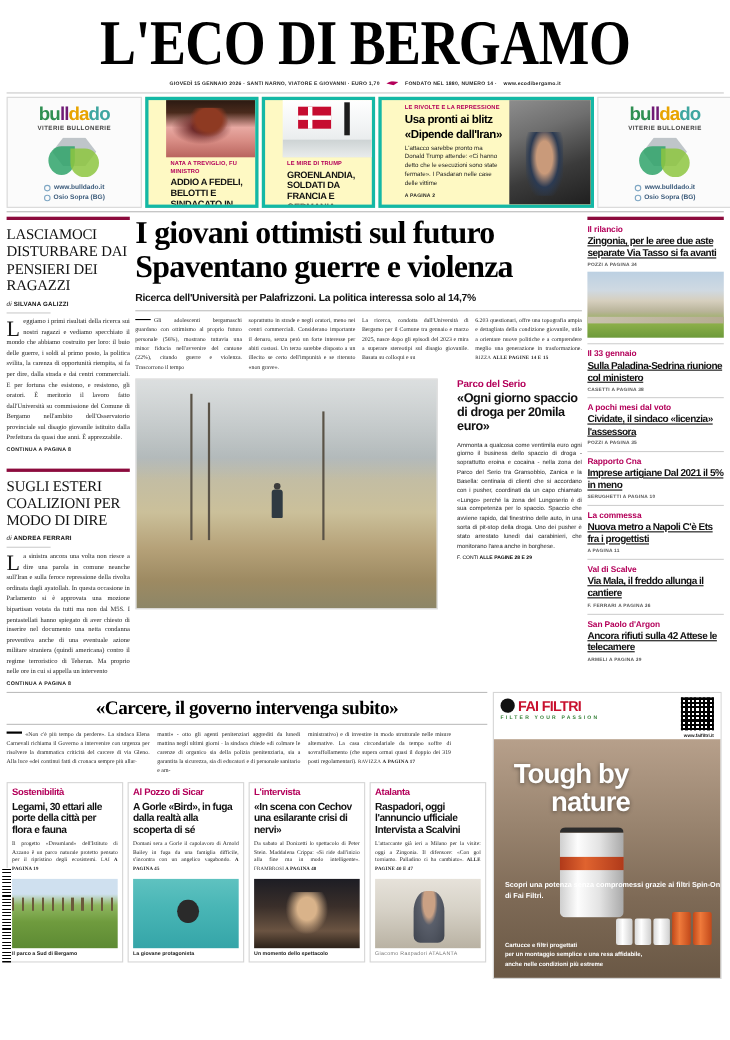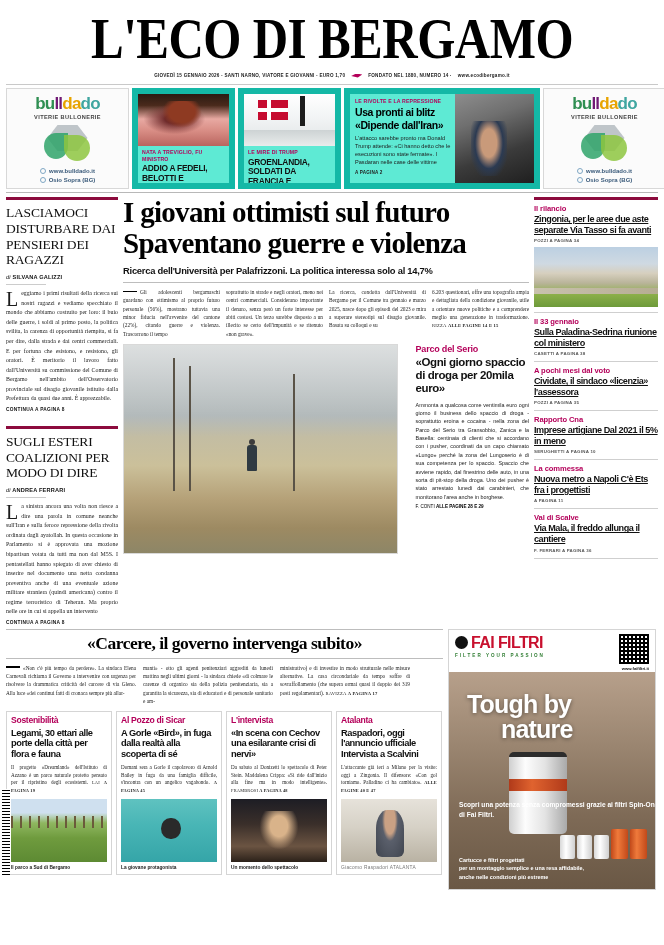--- a/index.html
+++ b/index.html
@@ -73,21 +73,21 @@
     position:absolute; left:2px; top:10px; width:24px; height:26px;
     border-radius: 50% 0 50% 50%; background:#2fa36a; opacity:.85;
   }
   .bd-mark .leaf2 {
     position:absolute; left:22px; top:12px; width:26px; height:26px;
     border-radius: 0 50% 50% 50%; background:#8dc63f; opacity:.85;
   }
   .bd-line { font-size:6px; color:#3a5a7a; font-weight:700; margin-top:3px; display:flex; gap:3px; align-items:center;}
   .bd-dot { width:6px;height:6px;border-radius:50%;border:1px solid #7fa7c4; display:inline-block;}
 
-  .news-card { border:6px solid #14b8a6; background:#5eead4; flex:none; overflow:hidden;}
+  .news-card { border:3px solid #14b8a6; background:#fef9c3; flex:none; overflow:hidden;padding-left:16px;}
   .news-card.c2 { width: 103px; }
   .news-card.c3 { width: 103px; }
   .news-card.big { width: 196px; display:flex; }
   .nc-photo { height: 52px; width:100%; position:relative; overflow:hidden; }
   .nc-body { padding: 3px 4px 2px; }
   .kicker { color:#b4005a; font-weight:800; font-size:5.2px; letter-spacing:0.15px; text-transform:uppercase; line-height:1.25;}
   .nc-head { font-weight:700; font-size:8.4px; line-height:1.18; color:#111; margin-top:2px; letter-spacing:-0.25px;}
   .nc-ref { font-weight:800; font-size:4.6px; color:#222; margin-top:3px; letter-spacing:0.2px;}
   .nc-deck { font-size:5.6px; line-height:1.42; color:#1c1c1c; margin-top:3px;}
 
@@ -225,21 +225,21 @@
   .ph-portrait { background:linear-gradient(180deg,#e6e2da 0%,#d6d1c6 45%,#b9b2a3 100%);}
   .ph-portrait:after{content:"";position:absolute;left:36%;top:18%;width:30%;height:74%;
     background:radial-gradient(ellipse at 50% 22%,#caa184 0 26%,#5a5f6b 40%,#3f444e 100%);
     border-radius:40% 40% 6px 6px;}
 
   
   .adbig { width:208px; flex:none; border:1px solid #d5d5d5; position:relative; overflow:hidden;
     height:261px;
     background:linear-gradient(180deg,#fff 0 16%,#b7a08b 16%,#9a8570 45%,#7e6a56 72%,#6a5845 100%);}
   .adbig-top { height:42px; background:#fff; display:flex; align-items:flex-start; justify-content:space-between; padding:4px 6px;}
-  .ad-logo { font-weight:800; font-size:16px; color:#111; letter-spacing:-0.6px; display:flex; align-items:center; gap:3px;}
+  .ad-logo { font-weight:800; font-size:13px; color:#111; letter-spacing:-0.6px; display:flex; align-items:center; gap:3px;}
   .ad-logo .blob{width:13px;height:13px;border-radius:50%;background:#111;display:inline-block;}
   .ad-logo .red{color:#c8102e;}
   .ad-tag { font-size:4.6px; letter-spacing:2px; color:#2f7d32; font-weight:700; margin-top:1px;}
   .qr { width:30px;height:30px;
     background:
       repeating-linear-gradient(0deg,#000 0 2px,#fff 2px 4px),
       repeating-linear-gradient(90deg,#000 0 2px,#fff 2px 4px);
     background-blend-mode: multiply;}
   .ad-url { font-size:4.2px; color:#111; font-weight:700; text-align:right; margin-top:2px;}
   .ad-slogan { position:absolute; left:18px; top:62px; color:#fff; font-weight:800;
@@ -457,20 +457,25 @@
         <div class="rs-head">Nuova metro a Napoli C'è Ets fra i progettisti</div>
         <div class="rs-ref">A PAGINA 11</div>
       </div>
 
       <div class="rs-item">
         <div class="rs-kicker">Val di Scalve</div>
         <div class="rs-head">Via Mala, il freddo allunga il cantiere</div>
         <div class="rs-ref">F. FERRARI A PAGINA 36</div>
       </div>
 
+      <div class="rs-item" style="border-bottom:none">
+        <div class="rs-kicker">San Paolo d'Argon</div>
+        <div class="rs-head">Ancora rifiuti sulla 42 Attese le telecamere</div>
+        <div class="rs-ref">ARMELI A PAGINA 39</div>
+      </div>
     </div>
   </div>
 
   <div style="display:flex; gap:5px; padding:4px 6px 0;">
     <div style="width:437px">
       <div class="carcere-rule"></div>
       <div class="carcere-h">«Carcere, il governo intervenga subito»</div>
       <div class="carcere-rule2"></div>
       <div class="carcere-cols">
         <div class="carcere-col">

